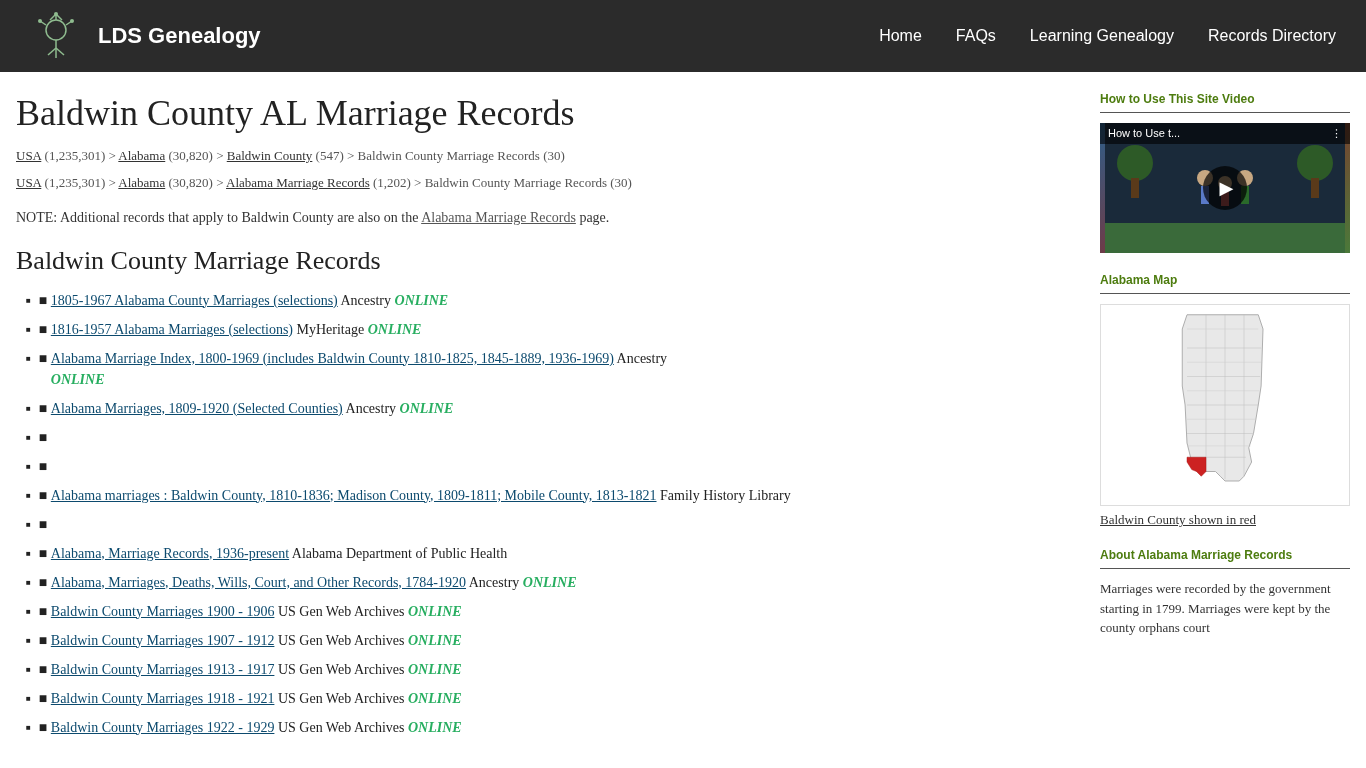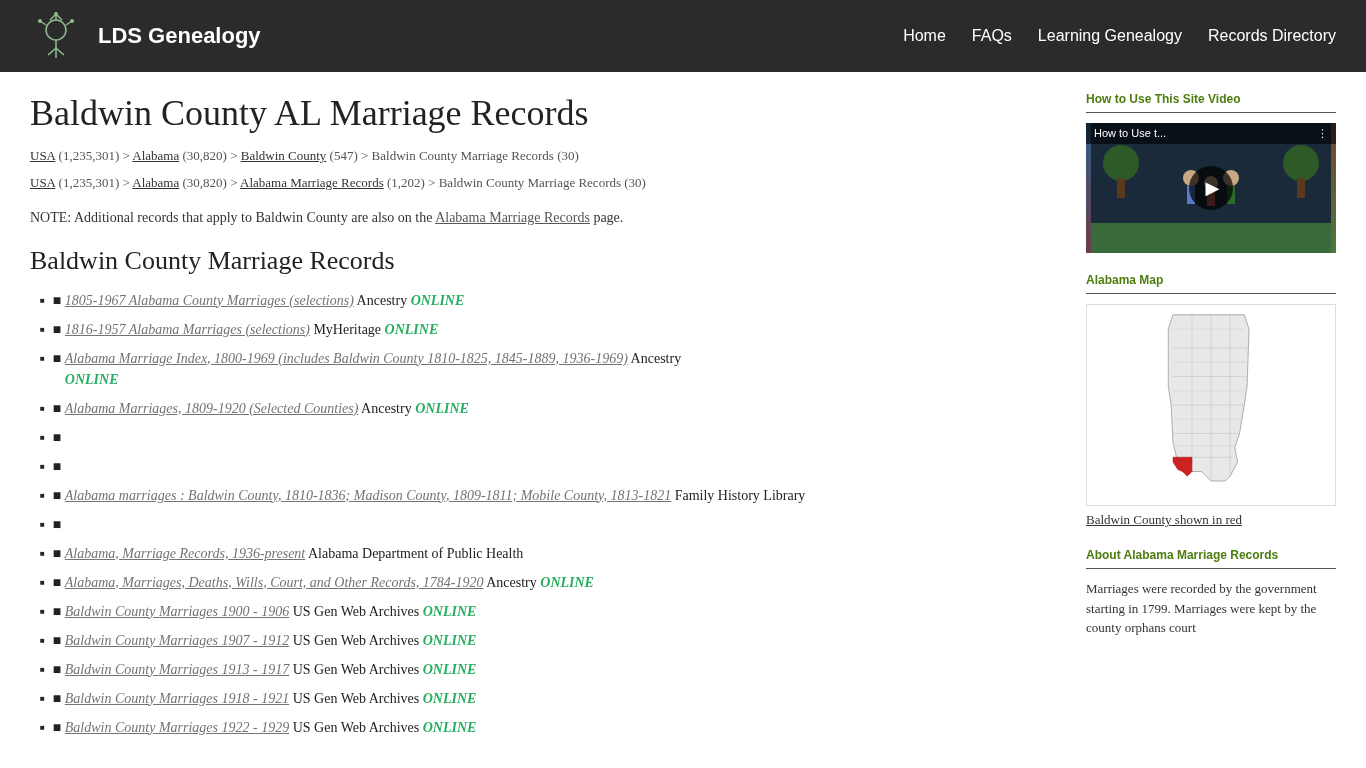--- a/index.html
+++ b/index.html
@@ -24,35 +24,35 @@
       height: 52px;
     }
     .logo-text {
       color: #fff;
       font-size: 22px;
       font-weight: bold;
       font-family: Arial, sans-serif;
     }
     .nav {
       display: flex;
-      gap: 26px;
+      gap: 34px;
     }
     .nav a {
       color: #fff;
       text-decoration: none;
       font-family: Arial, sans-serif;
       font-size: 16px;
     }
 
     
     .main-container {
       display: flex;
       max-width: 1366px;
       margin: 0 auto;
-      padding: 20px 30px;
+      padding: 20px 16px;
       gap: 30px;
     }
     .content {
       flex: 1;
       min-width: 0;
     }
     .sidebar {
       width: 250px;
       flex-shrink: 0;
     }
@@ -106,23 +106,22 @@
     }
     .records-list li::before {
       content: "■";
       font-size: 8px;
       margin-right: 8px;
       margin-top: 5px;
       flex-shrink: 0;
       color: #222;
     }
     .records-list li a {
-      color: #737373;
+      color: #0c4a6e;
       text-decoration: underline;
-      font-style: italic;
     }
     .online-badge {
       color: #27ae60;
       font-style: italic;
       font-weight: bold;
       font-size: 14px;
     }
 
     
     .sidebar-section {

